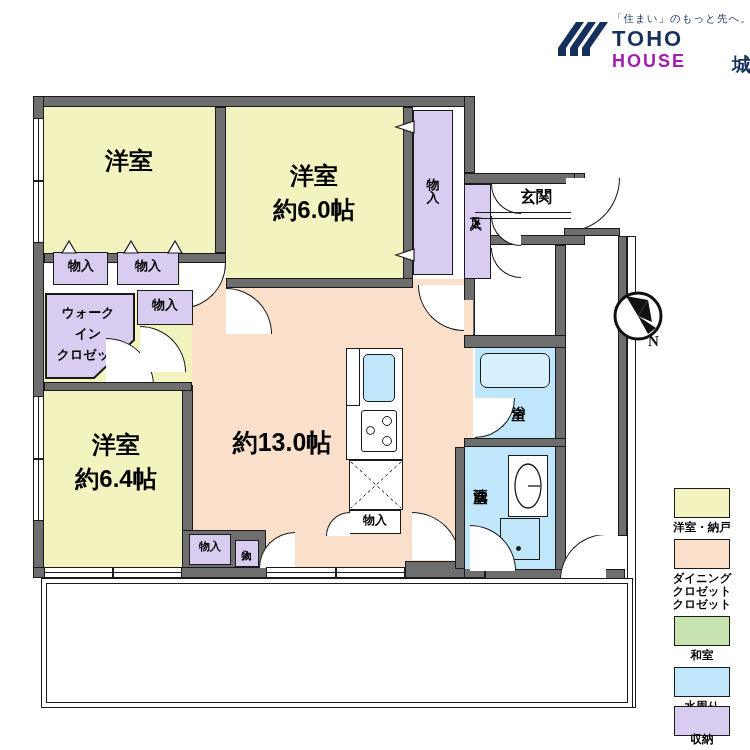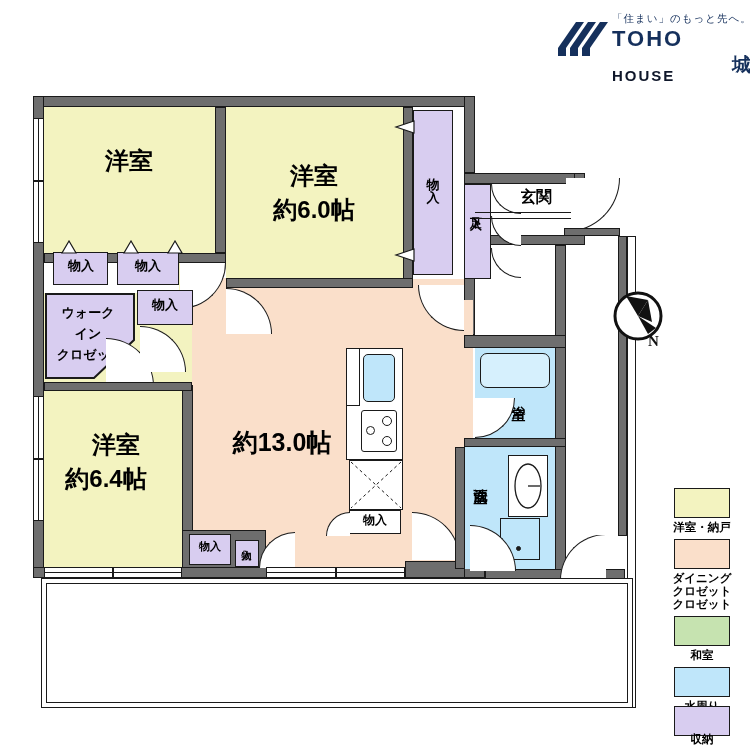--- a/index.html
+++ b/index.html
@@ -9,21 +9,21 @@
     font-family:"Liberation Sans","DejaVu Sans",sans-serif;
     position:relative;overflow:hidden;
   }
   #stage{position:absolute;left:0;top:0;width:750px;height:750px;}
 
   
   .logo-wrap{position:absolute;left:556px;top:10px;width:190px;height:64px;}
   .logo-mark{position:absolute;left:0;top:8px;width:52px;height:44px;}
   .logo-tag{position:absolute;left:56px;top:2px;font-size:10.5px;letter-spacing:1px;color:#15305c;white-space:nowrap;}
   .logo-l1{position:absolute;left:56px;top:16px;font-size:22px;font-weight:bold;letter-spacing:2px;color:#15305c;white-space:nowrap;}
-  .logo-l2{position:absolute;left:56px;top:57px;font-size:15px;font-weight:bold;letter-spacing:2px;color:#0f172a;white-space:nowrap;}
+  .logo-l2{position:absolute;left:56px;top:41px;font-size:18px;font-weight:bold;letter-spacing:2px;color:#a21caf;white-space:nowrap;}
   .logo-jp{position:absolute;left:176px;top:42px;font-size:19px;font-weight:bold;color:#15305c;white-space:nowrap;}
 
   
   .rm{position:absolute;box-sizing:border-box;}
   .wall{position:absolute;background:#6e6e6e;border:1px solid #1a1a1a;box-sizing:border-box;}
   .thinwall{position:absolute;background:#ffffff;border:1px solid #1a1a1a;box-sizing:border-box;}
   .lbl{position:absolute;text-align:center;color:#000;font-weight:bold;line-height:1.12;white-space:nowrap;}
   .lbl-v{position:absolute;text-align:center;color:#000;font-weight:bold;line-height:1.0;width:14px;}
   .lbl-v span{display:block;}
 
@@ -182,21 +182,21 @@
   <div class="lbl" style="left:46px;top:327px;width:84px;font-size:13px;">イン</div>
   <div class="lbl" style="left:44px;top:348px;width:92px;font-size:13px;">クロゼット</div>
 
   <div class="arc arc-tr" style="left:106px;top:338px;width:48px;height:48px;"></div>
 
   <div class="arc arc-tr" style="left:140px;top:326px;width:46px;height:46px;"></div>
 
   <div class="wall" style="left:182px;top:385px;width:11px;height:182px;"></div>
   <div class="wall" style="left:44px;top:382px;width:148px;height:9px;"></div>
   <div class="lbl" style="left:66px;top:432px;width:100px;font-size:24px;">洋室</div>
-  <div class="lbl" style="left:46px;top:466px;width:120px;font-size:24px;">約6.4帖</div>
+  <div class="lbl" style="left:56px;top:466px;width:120px;font-size:24px;">約6.4帖</div>
 
   <div class="lbl" style="left:222px;top:428px;width:120px;font-size:25px;">約13.0帖</div>
 
   <div class="bx white" style="left:346px;top:348px;width:57px;height:112px;"></div>
   <div class="bx blue" style="left:363px;top:354px;width:32px;height:48px;border-radius:5px;"></div>
   <div class="bx white" style="left:361px;top:410px;width:36px;height:42px;border-radius:3px;"></div>
   <div class="bx-thin" style="left:382px;top:416px;width:10px;height:10px;border-radius:50%;"></div>
   <div class="bx-thin" style="left:366px;top:426px;width:9px;height:9px;border-radius:50%;"></div>
   <div class="bx-thin" style="left:382px;top:436px;width:10px;height:10px;border-radius:50%;"></div>
   <div class="bx white" style="left:346px;top:348px;width:14px;height:58px;"></div>

